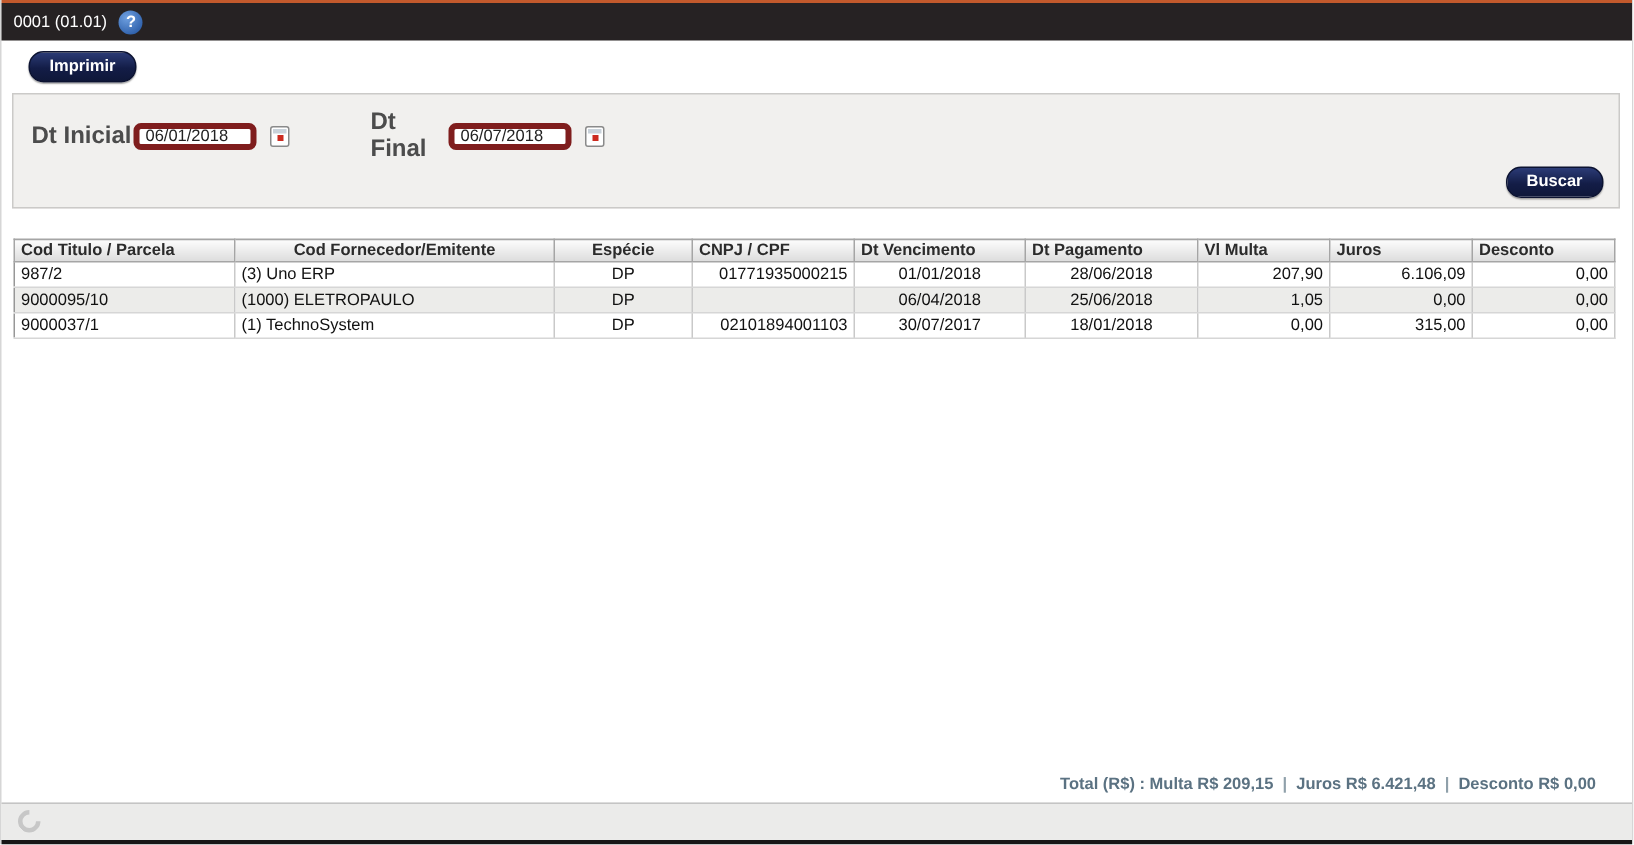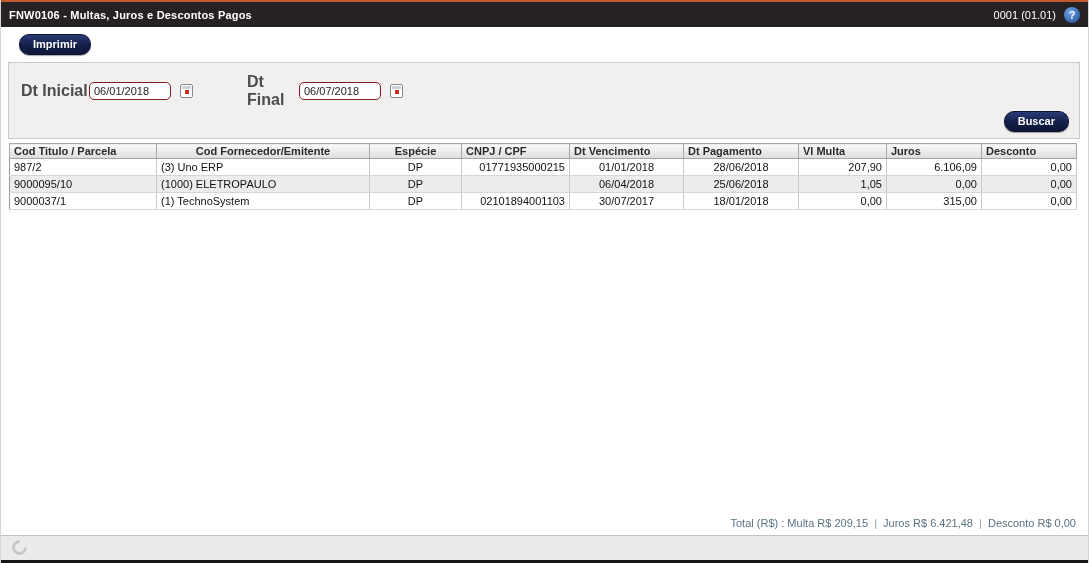--- a/index.html
+++ b/index.html
@@ -24,64 +24,63 @@
   .toolbar { padding:7px 0 0 18px; }
 
   
   .filter-panel { margin:7px 8px 0 7px; background:#f1f0ee; border:1px solid #cbcac8; padding:10px 10px 6px 12px; }
   .f-row { display:flex; align-items:center; }
   .f-row + .f-row { margin-top:11px; }
   .f-label { font-size:16px; font-weight:bold; color:#4c4c4c; }
   .lbl-ini { width:68px; }
   .lbl-fin { width:52px; margin-left:54px; }
   .lbl-forn { width:68px; }
-  .f-input { height:18px; border:1px solid #7f1d1d; border-radius:5px; background:#fff; font-family:"Liberation Sans", sans-serif;
+  .f-input { height:18px; border:4px solid #7f1d1d; border-radius:5px; background:#fff; font-family:"Liberation Sans", sans-serif;
     font-size:11px; color:#222; padding:0 4px; }
   .inp-date { width:82px; }
   .inp-forn { width:76px; }
   .cal-icon { width:13px; height:14px; margin-left:9px; background:#fff; border:1px solid #8a8a8a; border-radius:2px; position:relative; cursor:pointer; }
   .cal-icon::before { content:""; position:absolute; left:1px; right:1px; top:1px; height:3px; background:#c9d2da; }
   .cal-icon::after { content:""; position:absolute; left:4px; top:5px; width:4px; height:4px; background:#cc2b20; }
   .search-icon { margin-left:8px; cursor:pointer; display:inline-block; }
   .buscar-row { display:flex; justify-content:flex-end; margin-top:2px; }
 
   
-  table.grid { width:1067px; margin:4px 7px 0 8px; border-collapse:collapse; table-layout:fixed; border:1px solid #979797; }
+  table.grid { width:1067px; margin:20px 7px 0 8px; border-collapse:collapse; table-layout:fixed; border:1px solid #979797; }
   table.grid th { height:15px; background:linear-gradient(#fbfbfb, #dcdcdc); border:1px solid #a5a5a5; font-size:11px;
     font-weight:bold; color:#2b2b2b; padding:0 4px; white-space:nowrap; overflow:hidden; }
   table.grid td { height:14px; border-right:1px solid #c9c9c9; border-bottom:1px solid #d6d6d6; font-size:11px; color:#111;
     padding:2px 4px; white-space:nowrap; overflow:hidden; }
   table.grid tbody tr:nth-child(even) td { background:#ececea; }
   table.grid tbody tr:nth-child(odd) td { background:#fff; }
   th:nth-child(1){ text-align:left; }  th:nth-child(2){ text-align:center; } th:nth-child(3){ text-align:center; }
   th:nth-child(n+4){ text-align:left; }
   td:nth-child(1){ text-align:left; }  td:nth-child(2){ text-align:left; }   td:nth-child(3){ text-align:center; }
   td:nth-child(4){ text-align:right; padding-right:12px; }
   td:nth-child(5){ text-align:center; } td:nth-child(6){ text-align:center; }
   td:nth-child(7),td:nth-child(8),td:nth-child(9){ text-align:right; }
 
   
-  .totals { position:absolute; right:12px; bottom:34px; font-size:11px; color:#5b7282; }
+  .totals { position:absolute; right:24px; bottom:34px; font-size:11px; color:#5b7282;font-weight:bold; }
   .totals .sep { color:#8fa0aa; padding:0 3px; }
 
   
   .footer-bar { position:absolute; left:0; right:0; bottom:3px; height:25px; background:#ebebea; border-top:1px solid #c4c4c4; }
   .spinner-icon { position:absolute; left:11px; top:4px; width:15px; height:15px; border:3px solid #c7c7c7;
     border-top-color:transparent; border-radius:50%; transform:rotate(45deg); }
   .bottom-line { position:absolute; left:0; right:0; bottom:0; height:3px; background:#161616; }
 </style>
 </head>
 <body>
 
 <div class="page">
 
   <div class="top-accent"></div>
 
   <header class="titlebar">
-    <span class="ttl">FNW0106 - Multas, Juros e Descontos Pagos</span>
     <div class="titlebar-right">
       <span class="ver">0001 (01.01)</span>
       <span class="help-icon">?</span>
     </div>
   </header>
 
   <div class="toolbar">
     <button class="navy-btn">Imprimir</button>
   </div>
 

